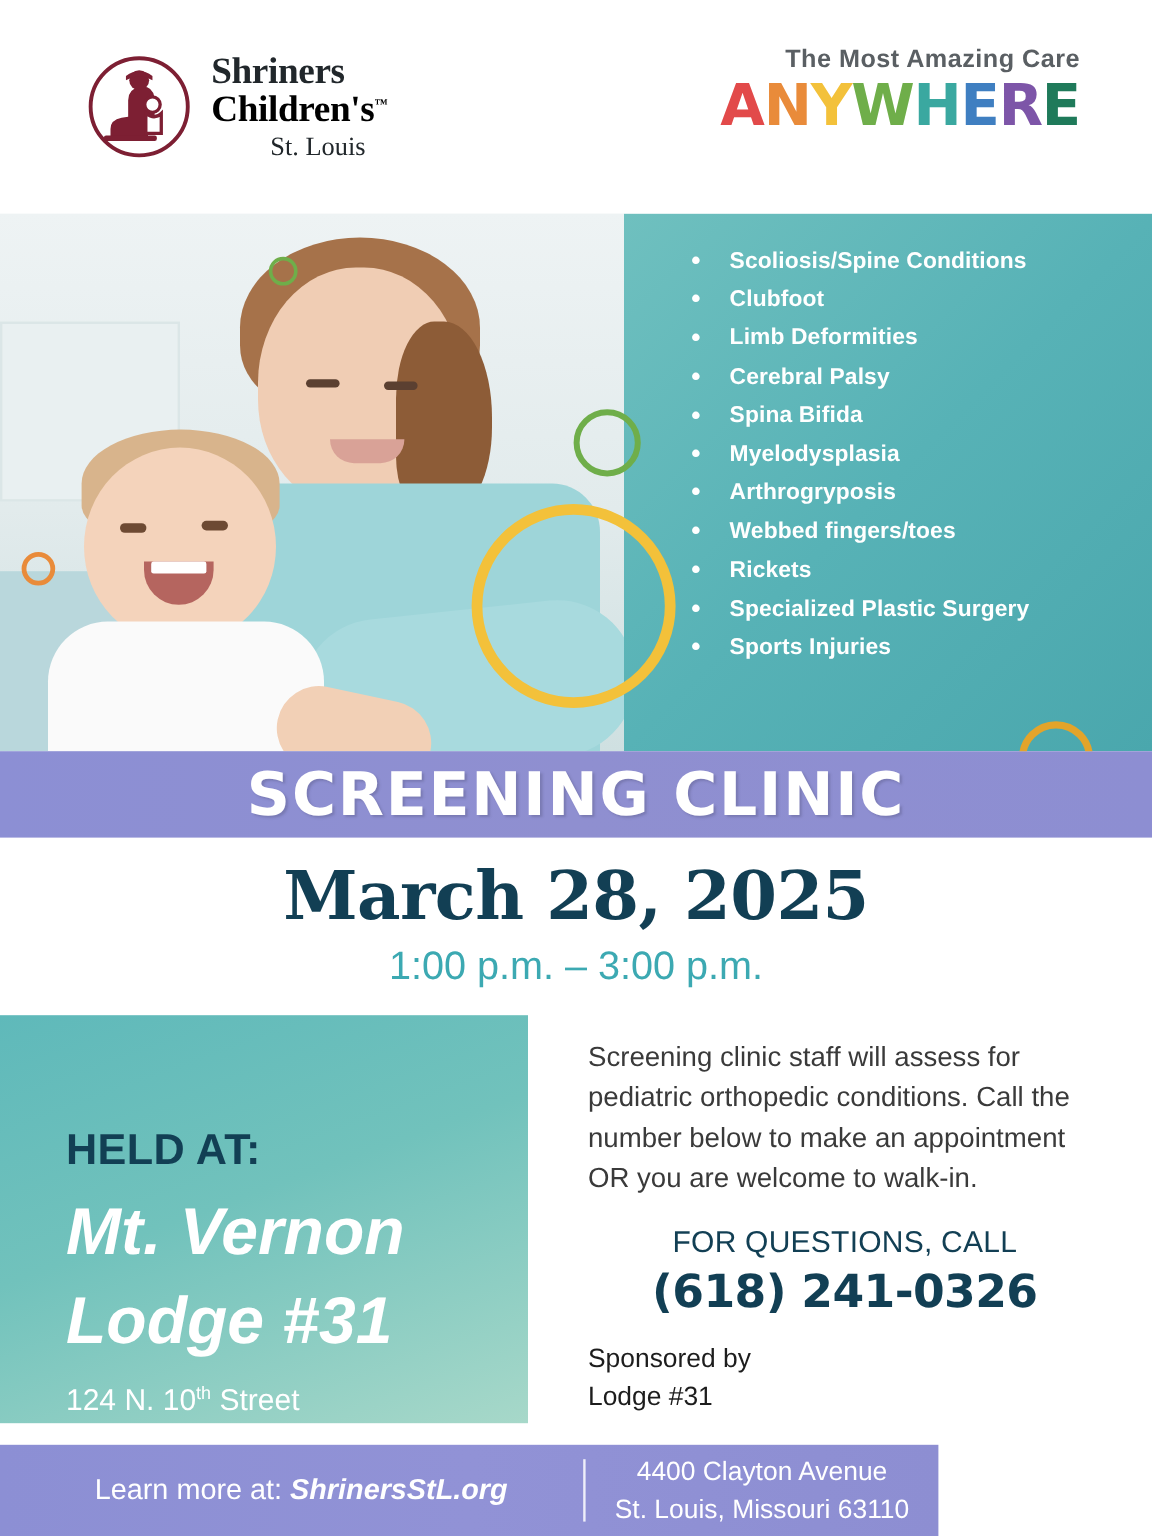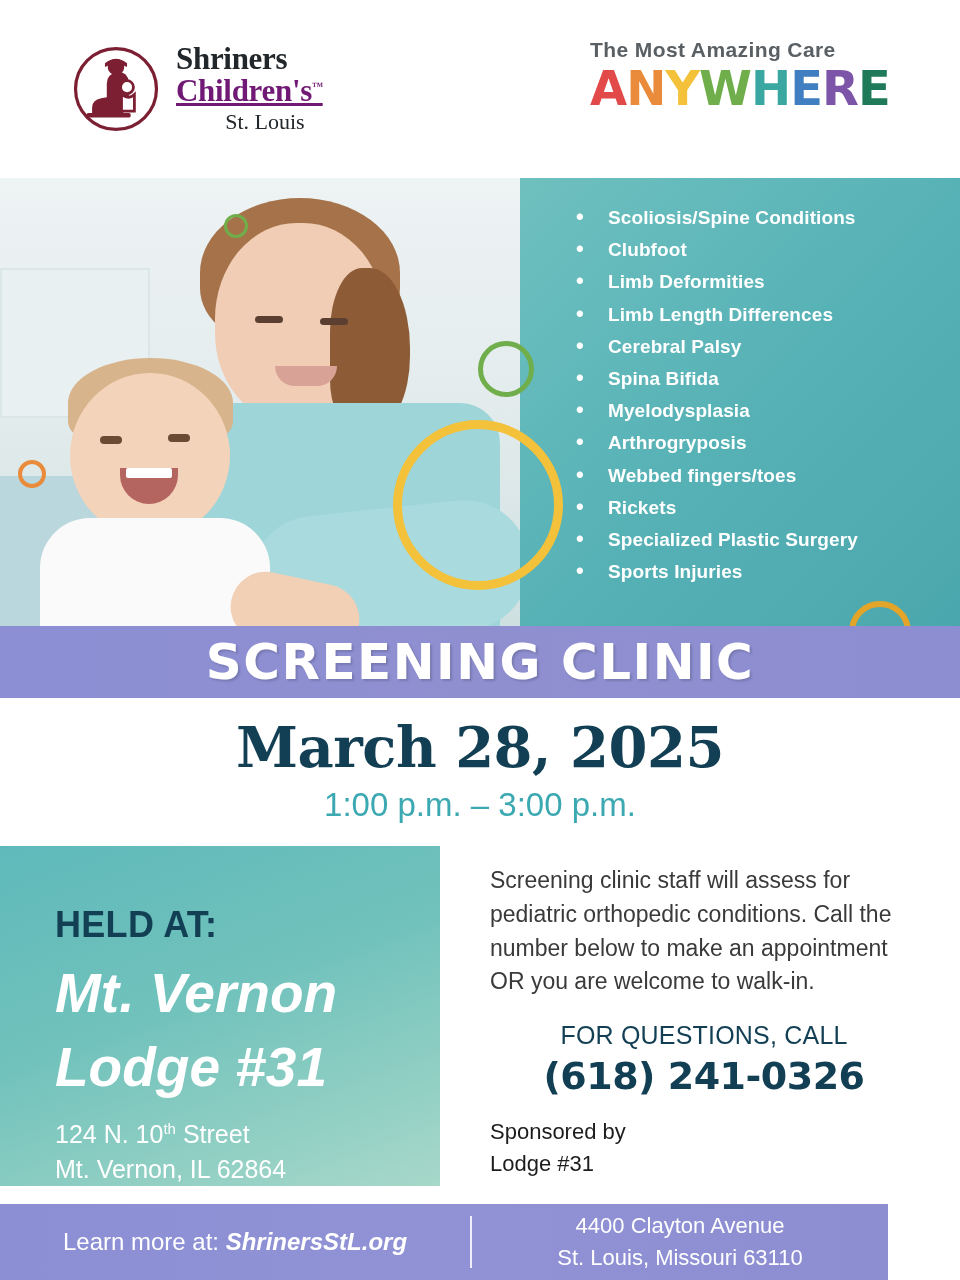--- a/index.html
+++ b/index.html
@@ -22,31 +22,31 @@
   }
   .logo-block { display: flex; gap: 14px; margin-left: 30px; }
   .logo-mark { width: 92px; height: 92px; position: relative; }
   .logo-text { line-height: 1.04; }
   .logo-text .l1 {
     font-family: "Liberation Serif", serif;
     font-weight: bold; font-size: 31px; color: #21272b; letter-spacing: -0.3px;
   }
   .logo-text .l2 {
     font-family: "Liberation Serif", serif;
-    font-weight: bold; font-size: 31px; color: #701a75; letter-spacing: -0.3px; text-decoration: underline;
+    font-weight: bold; font-size: 31px; color: #000000; letter-spacing: -0.3px;
   }
   .logo-text .l2 sup { font-size: 11px; vertical-align: super; }
   .logo-text .l3 {
     font-family: "Liberation Serif", serif;
     font-size: 22px; color: #21272b; margin-top: 4px; text-align: right;
     padding-right: 18px;
   }
 
   .tagline-block {
-    position: absolute; right: 30px; top: 38px; text-align: left; width: 340px;
+    position: absolute; right: 60px; top: 38px; text-align: right; width: 340px;
   }
   .tagline {
     font-size: 21px; font-weight: bold; color: #5a5f63;
     letter-spacing: 0.4px; margin-bottom: 4px;
   }
   .anywhere {
     font-size: 48px; font-weight: bold; letter-spacing: -1px;
     font-family: "DejaVu Sans", sans-serif;
     line-height: 0.95;
   }
@@ -146,20 +146,21 @@
   .held {
     width: 440px;
     background: linear-gradient(160deg,#5fb9ba 0%, #71c2bc 45%, #a7d8c9 100%);
     padding: 58px 0 0 55px;
     color: #ffffff;
   }
   .held .lbl {
     font-size: 36px; font-weight: bold; color: #123f54;
     font-family: "Liberation Sans", sans-serif;
     letter-spacing: 0.3px;
+    margin-top: 33px;
   }
   .held .venue {
     font-size: 55px; font-style: italic; font-weight: bold;
     color: #ffffff; line-height: 1.35; margin-top: 10px;
   }
   .held .addr {
     font-size: 25px; color: #ffffff; line-height: 1.42; margin-top: 12px;
   }
   .held .addr sup { font-size: 15px; }
 
@@ -181,24 +182,25 @@
     font-family: "DejaVu Sans", sans-serif; letter-spacing: -0.5px;
   }
   .info .sponsor {
     text-align: left; margin-top: 18px;
     font-size: 22px; color: #1d1d1d; line-height: 1.45;
   }
 
   
   .footer {
     position: absolute; left: 0; bottom: 0;
-    width: 888px; height: 76px;
+    width: 782px; height: 76px;
     background: linear-gradient(90deg,#8c8fd4 0%, #9192d6 50%, #8d8ed2 100%);
     display: flex; align-items: center;
     color: #ffffff;
+    padding-left: 16px;
   }
   .footer .learn {
     width: 470px; text-align: center; font-size: 24px;
   }
   .footer .learn i { font-weight: bold; font-style: italic; }
   .footer .divider { width: 2px; height: 52px; background: #ffffff; opacity: .85; }
   .footer .addr2 {
     flex: 1; text-align: center; font-size: 22px; line-height: 1.45;
   }
 </style>
@@ -251,21 +253,20 @@
       <div class="ph-mouth"></div>
     <div class="ph-baby-body"></div>
     <div class="ph-baby-arm"></div>
   </div>
 
   <div class="hero-list">
     <ul id="cond-list">
         <li>Scoliosis/Spine Conditions</li>
         <li>Clubfoot</li>
         <li>Limb Deformities</li>
-        <li>Limb Length Differences</li>
         <li>Cerebral Palsy</li>
         <li>Spina Bifida</li>
         <li>Myelodysplasia</li>
         <li>Arthrogryposis</li>
         <li>Webbed fingers/toes</li>
         <li>Rickets</li>
         <li>Specialized Plastic Surgery</li>
         <li>Sports Injuries</li>
       </ul>
   </div>

